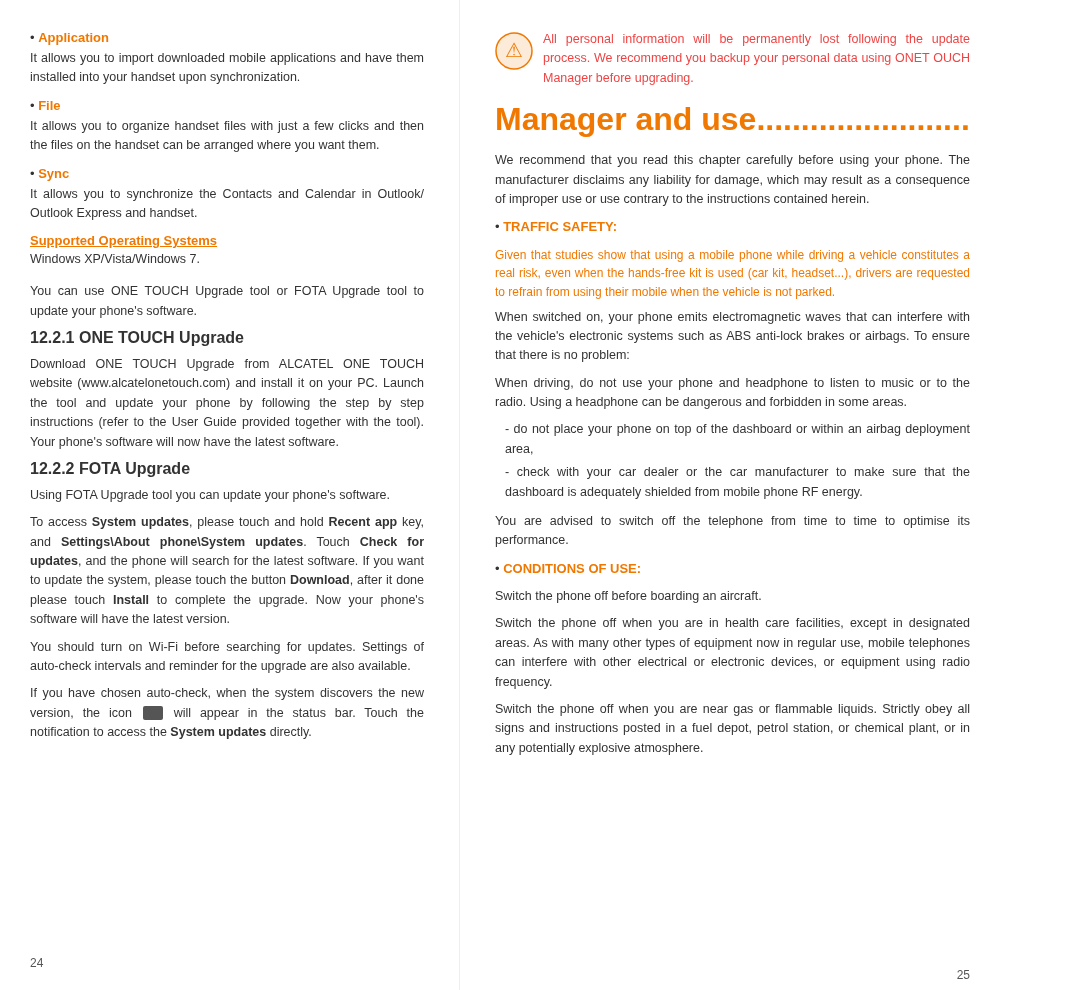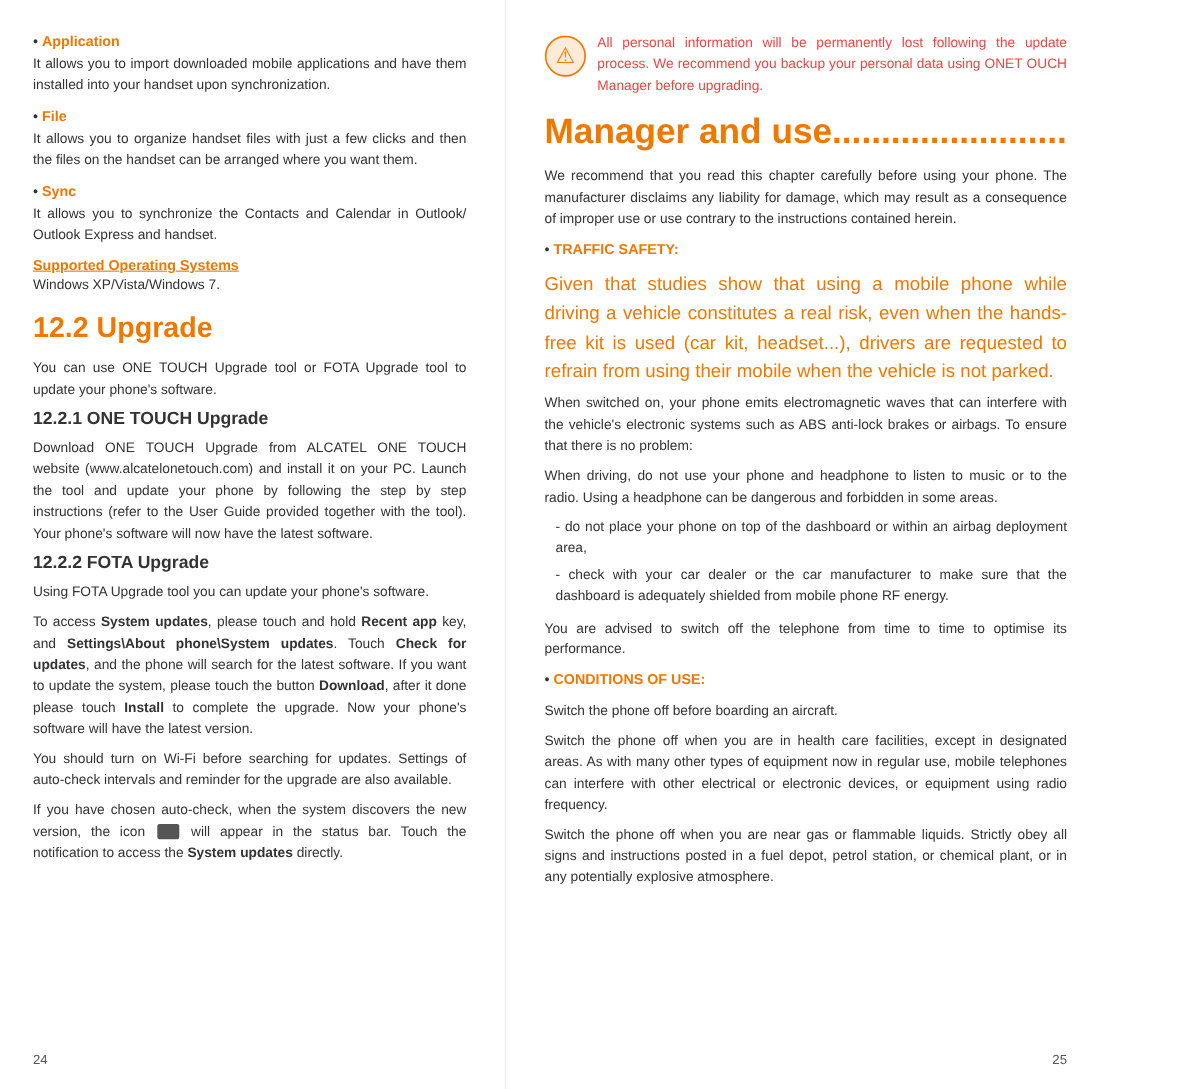--- a/index.html
+++ b/index.html
@@ -32,21 +32,21 @@
     }
     .page-number-left {
       position: absolute;
       bottom: 20px;
       left: 30px;
       font-size: 12px;
       color: #555;
     }
     .page-number-right {
       position: absolute;
-      bottom: 20px;
+      bottom: 8px;
       right: 30px;
       font-size: 12px;
       color: #555;
     }
 
     
     .bullet-title {
       color: #f07800;
       font-weight: bold;
       font-size: 13px;
@@ -128,21 +128,21 @@
     }
     .traffic-highlight {
       color: #f07800;
       font-weight: bold;
       font-size: 13px;
     }
     .traffic-orange {
       color: #f07800;
       line-height: 1.55;
       text-align: justify;
-      font-size: 17px;
+      font-size: 12px;
     }
     .conditions-title {
       color: #f07800;
       font-weight: bold;
       font-size: 13px;
       margin-top: 10px;
       margin-bottom: 4px;
     }
     .dash-item {
       padding-left: 10px;
@@ -173,21 +173,20 @@
       <span class="bullet-dot">• </span><span class="bullet-title">Sync</span>
       <p class="body-text">It allows you to synchronize the Contacts and Calendar in Outlook/ Outlook Express and handset.</p>
     </div>
 
     <div style="margin-bottom:12px;">
       <div class="section-link-title">Supported Operating Systems</div>
       <div class="os-text">Windows XP/Vista/Windows 7.</div>
     </div>
 
     <div>
-      <div class="chapter-title">12.2  Upgrade</div>
       <p class="body-text">You can use ONE TOUCH Upgrade tool or FOTA Upgrade tool to update your phone's software.</p>
 
       <div class="section-title">12.2.1  ONE TOUCH Upgrade</div>
       <p class="body-text">Download ONE TOUCH Upgrade from ALCATEL ONE TOUCH website (www.alcatelonetouch.com) and install it on your PC. Launch the tool and update your phone by following the step by step instructions (refer to the User Guide provided together with the tool). Your phone's software will now have the latest software.</p>
 
       <div class="section-title">12.2.2  FOTA Upgrade</div>
       <p class="body-text">Using FOTA Upgrade tool you can update your phone's software.</p>
 
       <p class="body-text">
         <span>To access </span><span class="bold">System updates</span><span>, please touch and hold </span><span class="bold">Recent app</span><span> key, and </span><span class="bold">Settings\About phone\System updates</span><span>. Touch </span><span class="bold">Check for updates</span><span>, and the phone will search for the latest software. If you want to update the system, please touch the button </span><span class="bold">Download</span><span>, after it done please touch </span><span class="bold">Install</span><span> to complete the upgrade. Now your phone's software will have the latest version.</span>

